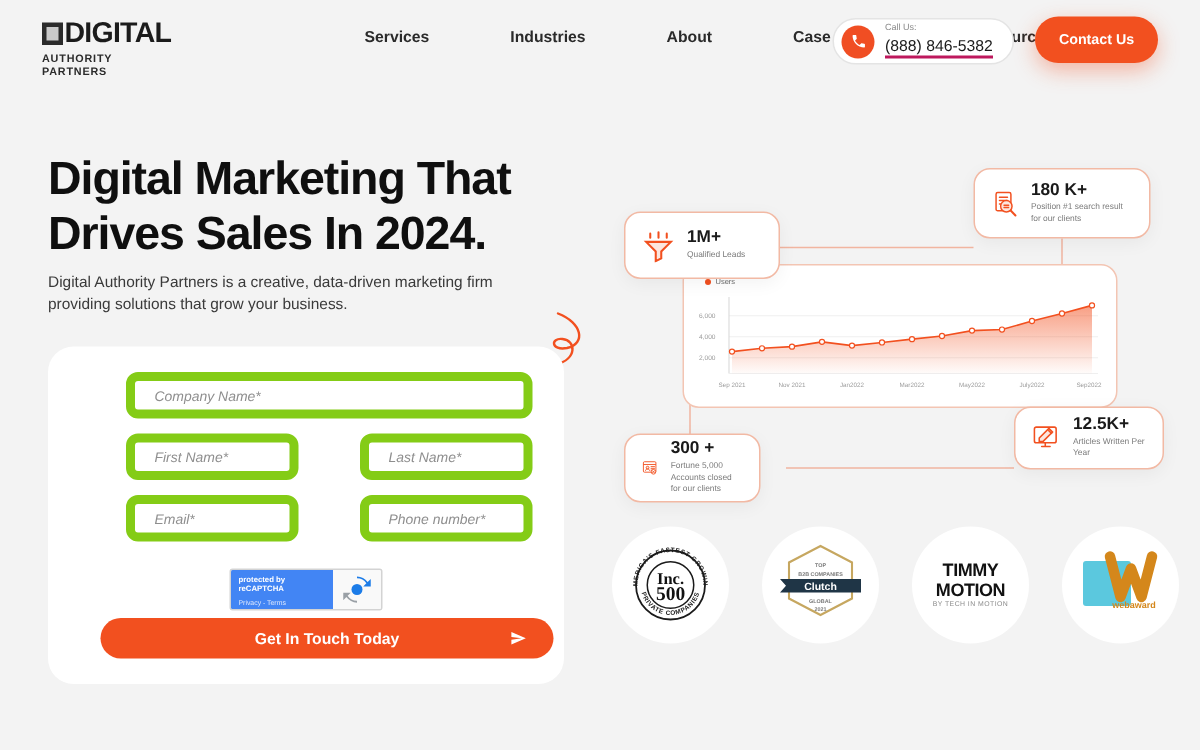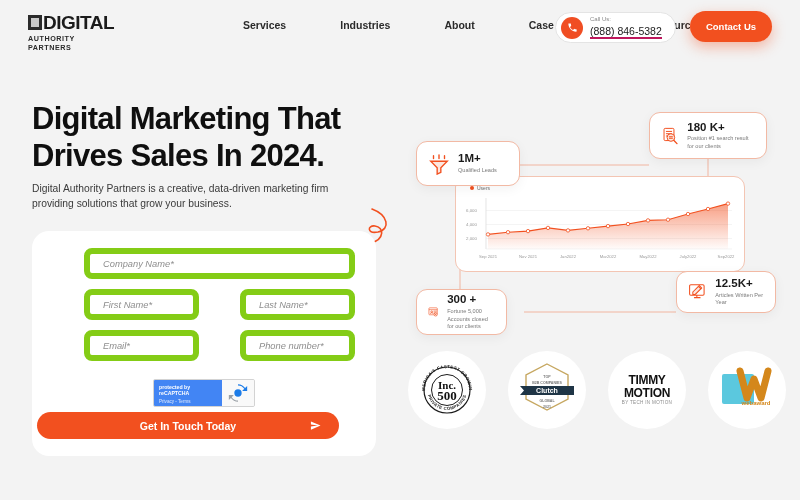--- a/index.html
+++ b/index.html
@@ -100,21 +100,21 @@
     width: 102px; height: 28px; margin: 8px auto 0 auto;
     border: 1px solid #d3d3d3; background: #f9f9f9;
     display: flex; align-items: stretch; border-radius: 2px; overflow: hidden;
   }
   .rc-left { background: #4285f4; flex: 1; padding: 4px 5px; }
   .rc-t1 { font-size: 5.2px; color: #fff; font-weight: 700; line-height: 1.2; }
   .rc-t1 em { font-style: normal; }
   .rc-t2 { font-size: 4.6px; color: #dfe9fd; margin-top: 3px; }
   .rc-right { width: 32px; background: #f9f9f9; display: flex; align-items: center; justify-content: center; }
   .submit-btn {
-    position: absolute; left: 5px; bottom: 17px;
+    position: absolute; left: 35px; bottom: 17px;
     width: 302px; height: 27px; border: none; border-radius: 14px;
     background: #f2501f; color: #fff; cursor: pointer;
     font-size: 10.5px; font-weight: 700;
     display: flex; align-items: center; justify-content: center;
     font-family: "Liberation Sans", sans-serif;
   }
   .submit-btn .plane { position: absolute; right: 18px; top: 8px; }
 
   
   .chart-card {

